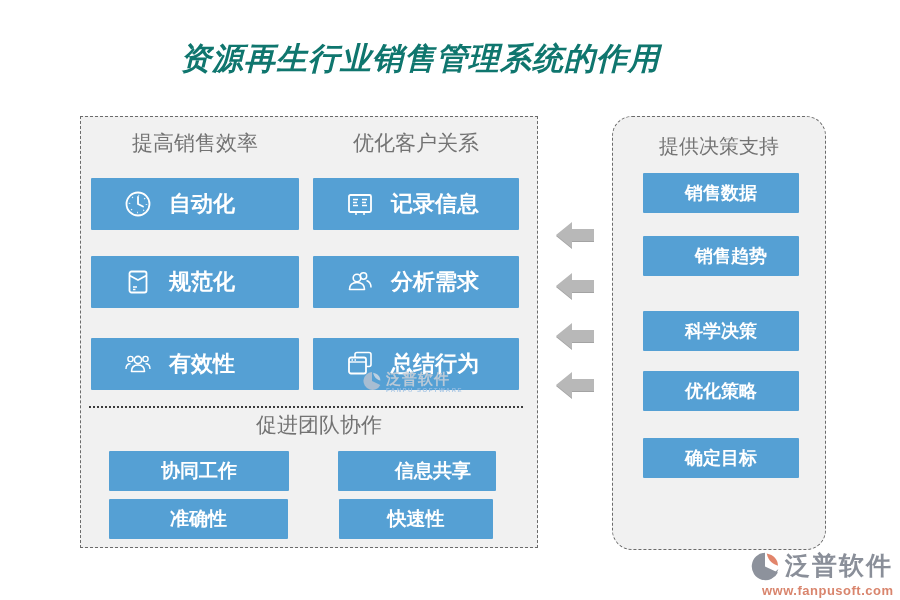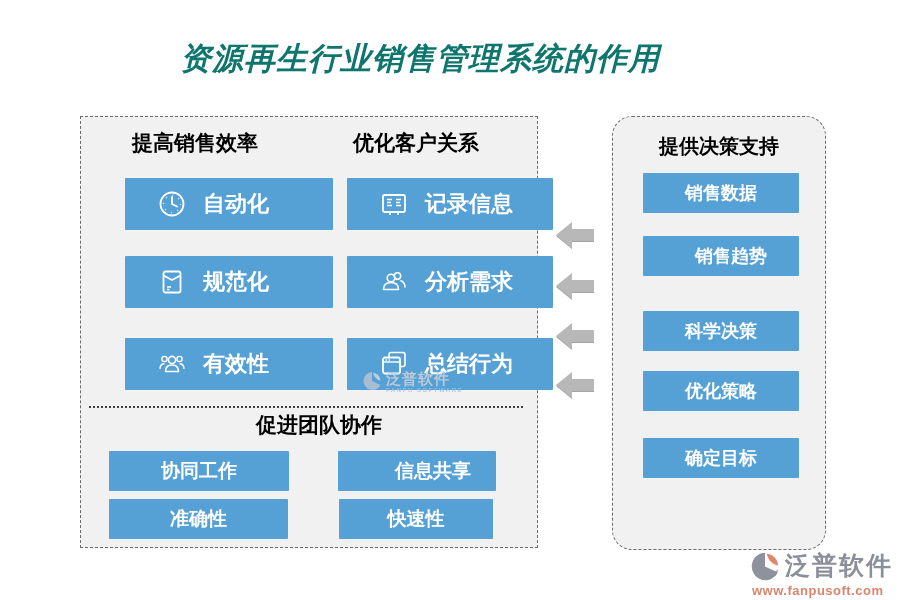--- a/index.html
+++ b/index.html
@@ -18,32 +18,32 @@
 
   .panel {
     position: absolute; background: #f1f1f1;
     border: 1.5px dashed #6b6b6b;
   }
   .panel-left  { left: 80px;  top: 116px; width: 458px; height: 432px; }
   .panel-right { left: 612px; top: 116px; width: 214px; height: 434px; border-radius: 20px; }
 
   .col-header {
     position: absolute; text-align: center;
-    font-size: 21px; font-weight: 700; color: #000000;
+    font-size: 21px; font-weight: 400; color: #737373;
   }
   .hdr-1 { left: 10px;  top: 12px; width: 208px; }
   .hdr-2 { left: 232px; top: 12px; width: 206px; }
   .hdr-team { left: 10px; top: 294px; width: 100%; }
   .hdr-decision { left: 0; top: 16px; width: 100%; font-size: 20px; }
 
   .big-btn {
     position: absolute; height: 52px; background: #55a0d4;
     display: flex; align-items: center; justify-content: flex-start;
     padding-left: 32px; gap: 16px; color: #ffffff;
-    font-size: 22px; font-weight: 700; border-radius: 1px; margin-left: 34px;
+    font-size: 22px; font-weight: 700; border-radius: 1px;
   }
   .big-btn .blabel { white-space: nowrap; }
   .c1 { left: 10px;  width: 208px; }
   .c2 { left: 232px; width: 206px; text-align: center; }
   .r1 { top: 61px; } .r2 { top: 139px; } .r3 { top: 221px; }
 
   .dotted-sep {
     position: absolute; left: 8px; top: 289px; width: 434px; height: 0;
     border-top: 2px dotted #3c3c3c;
   }
@@ -75,21 +75,21 @@
     position: absolute; left: 362px; top: 371px; display: flex;
     align-items: flex-start; gap: 4px; opacity: 0.85; pointer-events: none;
   }
   .wm-text-col { display: flex; flex-direction: column; }
   .wm-name { font-size: 15px; font-weight: 700; color: #ccd1d8; letter-spacing: 1px; line-height: 15px; }
   .wm-sub  { font-size: 6px;  font-weight: 700; color: #9cc0e4; letter-spacing: 1.5px; line-height: 8px; }
 
   .footer-logo { position: absolute; left: 748px; top: 551px; width: 150px; }
   .fl-row { display: flex; align-items: flex-start; gap: 3px; }
   .fl-name { font-size: 25px; font-weight: 600; color: #8a8f99; letter-spacing: 2px; line-height: 28px; }
-  .fl-url  { font-size: 13px; font-weight: 700; color: #d9856d; letter-spacing: 0.5px; margin-top: 1px; margin-left: 4px; }
+  .fl-url  { font-size: 13px; font-weight: 700; color: #d9856d; letter-spacing: 0.5px; margin-top: 1px; margin-left: 14px; }
 </style>
 </head>
 <body>
 
 <div class="stage">
 
   <div class="page-title">资源再生行业销售管理系统的作用</div>
 
   <div class="panel panel-left">
     <div class="col-header hdr-1">提高销售效率</div>

